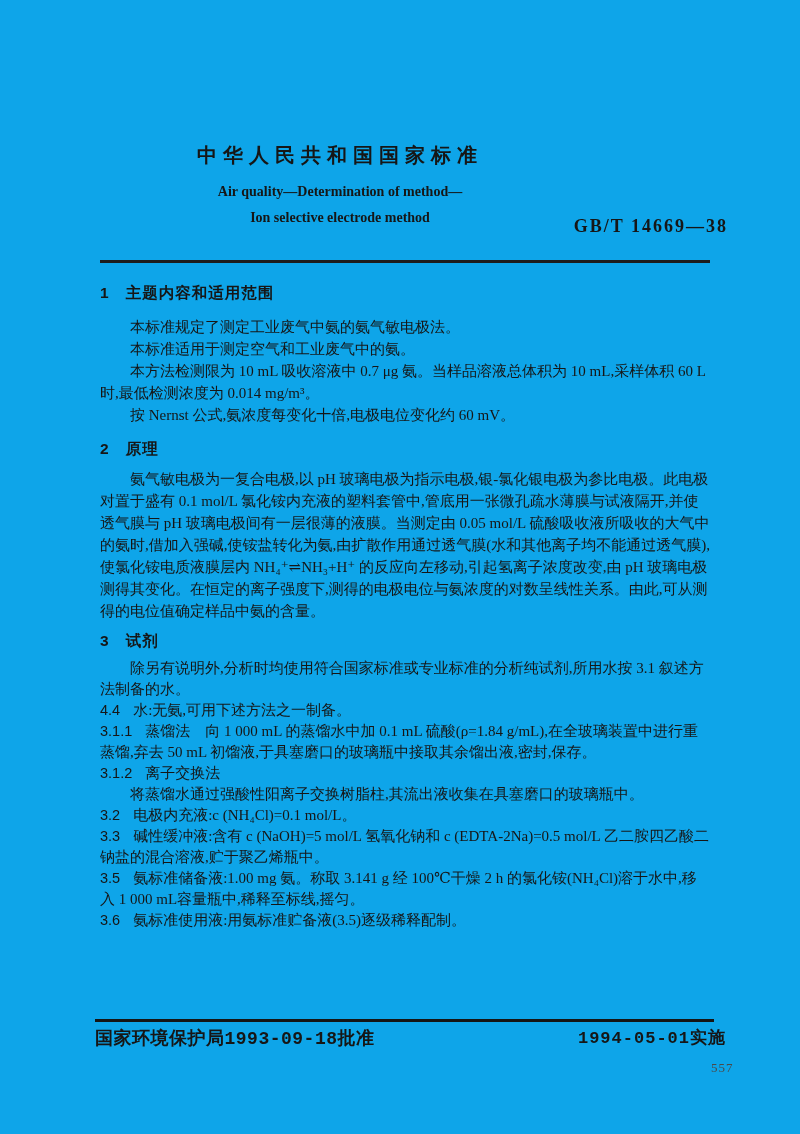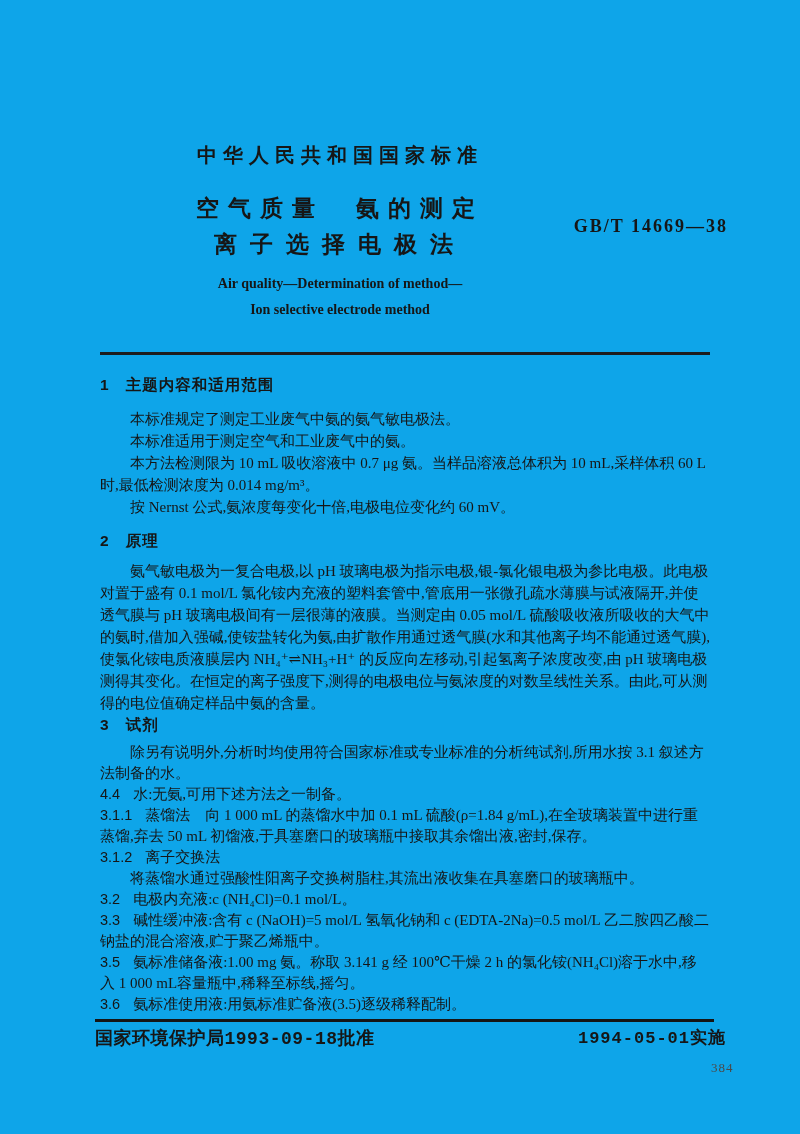--- a/index.html
+++ b/index.html
@@ -60,21 +60,21 @@
     margin:14px 0 10px 0;
     font-family:"Liberation Sans","DejaVu Sans",sans-serif;
     font-weight:bold;
     font-size:15.5px;
     line-height:22px;
     letter-spacing:1px;
   }
   h2 .snum{margin-right:16px;font-family:"Liberation Sans","DejaVu Sans",sans-serif;}
   section.s1 h2{margin-top:19px;margin-bottom:12px;}
   section.s2 h2{margin-top:12px;margin-bottom:8px;}
-  section.s3 h2{margin-top:0;margin-bottom:6px;}
+  section.s3 h2{margin-top:8px;margin-bottom:6px;}
 
   p{margin:0;font-size:15px;line-height:22px;}
   section.s3 p{line-height:21px;}
   .indent{text-indent:2em;}
   .clause .cnum{
     display:inline-block;
     margin-right:13px;
     font-family:"Liberation Sans","DejaVu Sans",sans-serif;
     font-size:14.5px;
   }
@@ -104,24 +104,20 @@
   }
 </style>
 </head>
 <body>
 
 <div class="page">
   <div class="doc">
 
     <div class="std-label">中华人民共和国国家标准</div>
 
-    <div>
-      <div class="title l1">空气质量　氨的测定</div>
-      <div class="title l2">离子选择电极法</div>
-    </div>
 
     <div class="gb-code">GB/T 14669—38</div>
 
     <div class="etitle e1">Air quality—Determination of method—</div>
     <div class="etitle e2">Ion selective electrode method</div>
 
     <div class="rule"></div>
 
     <section class="s1">
       <h2>
@@ -176,14 +172,14 @@
         <span class="cnum">3.6</span><span>氨标准使用液:用氨标准贮备液(3.5)逐级稀释配制。</span>
       </p>
     </section>
   </div>
 
   <div class="footer-rule"></div>
   <div class="footer">
     <div class="approve">国家环境保护局1993-09-18批准</div>
     <div class="impl">1994-05-01实施</div>
   </div>
-  <div class="pageno">384</div>
+  <div class="pageno">557</div>
 </div>
 
 </body></html>

